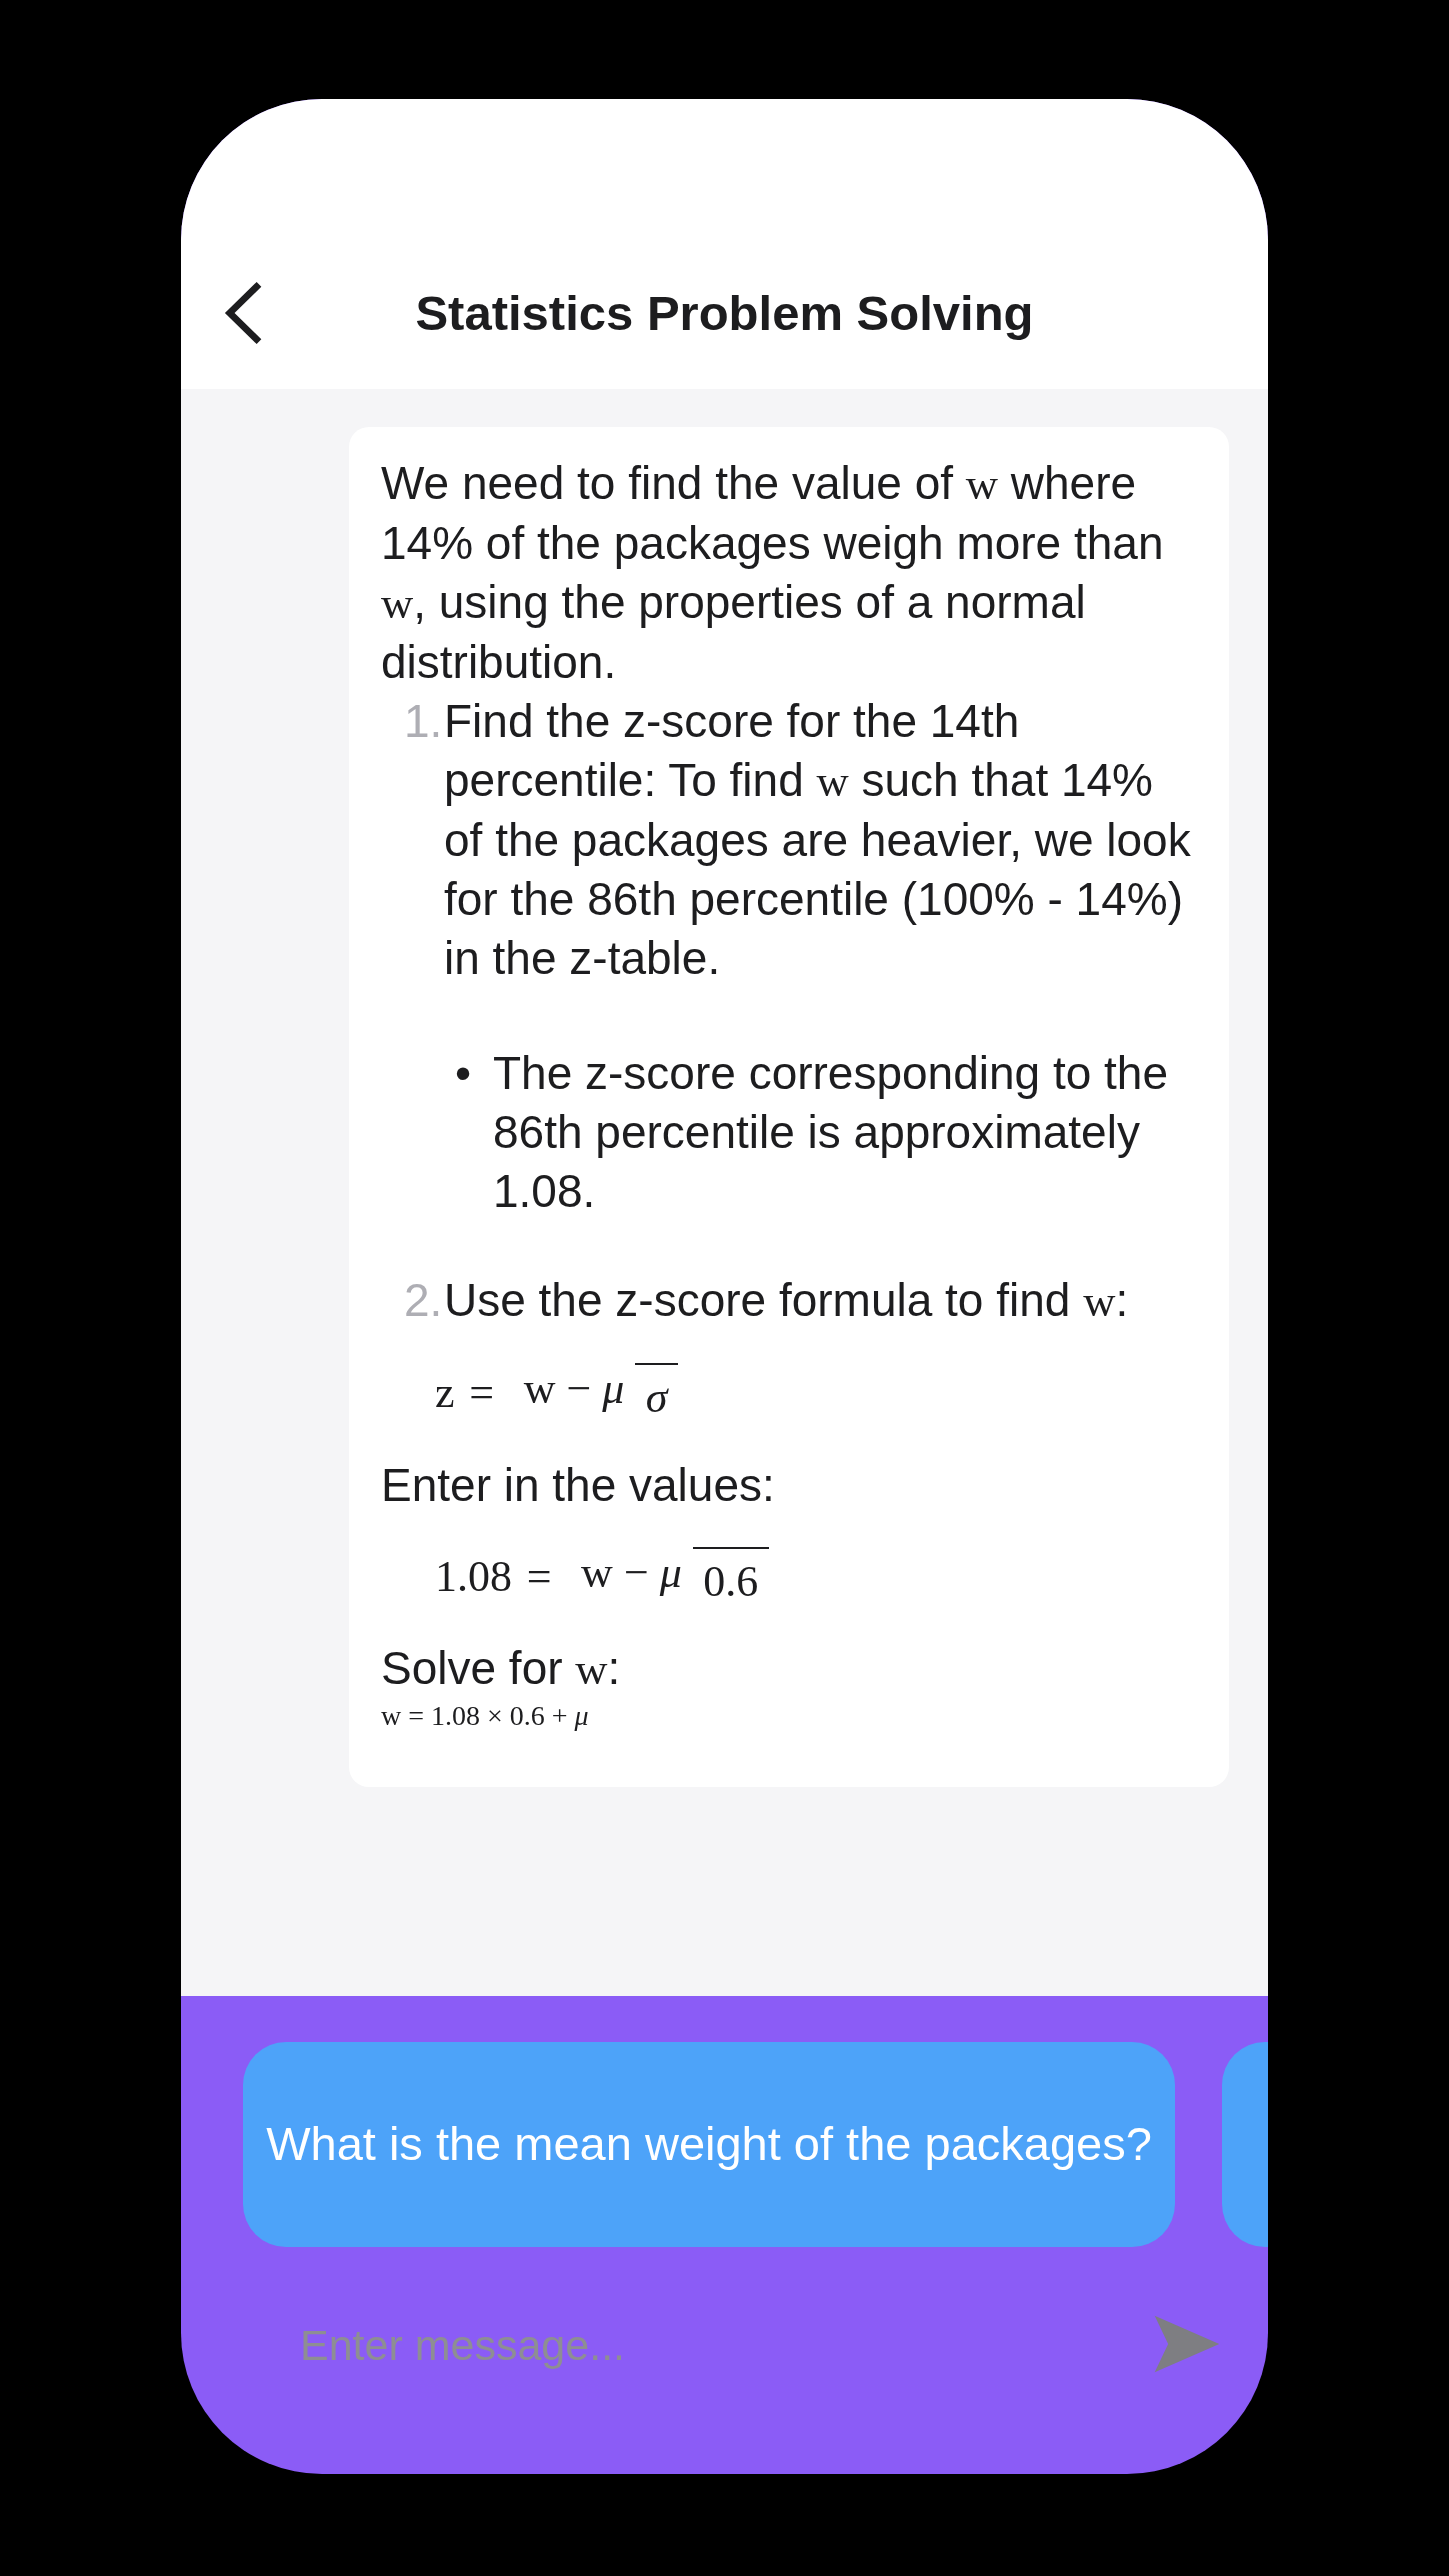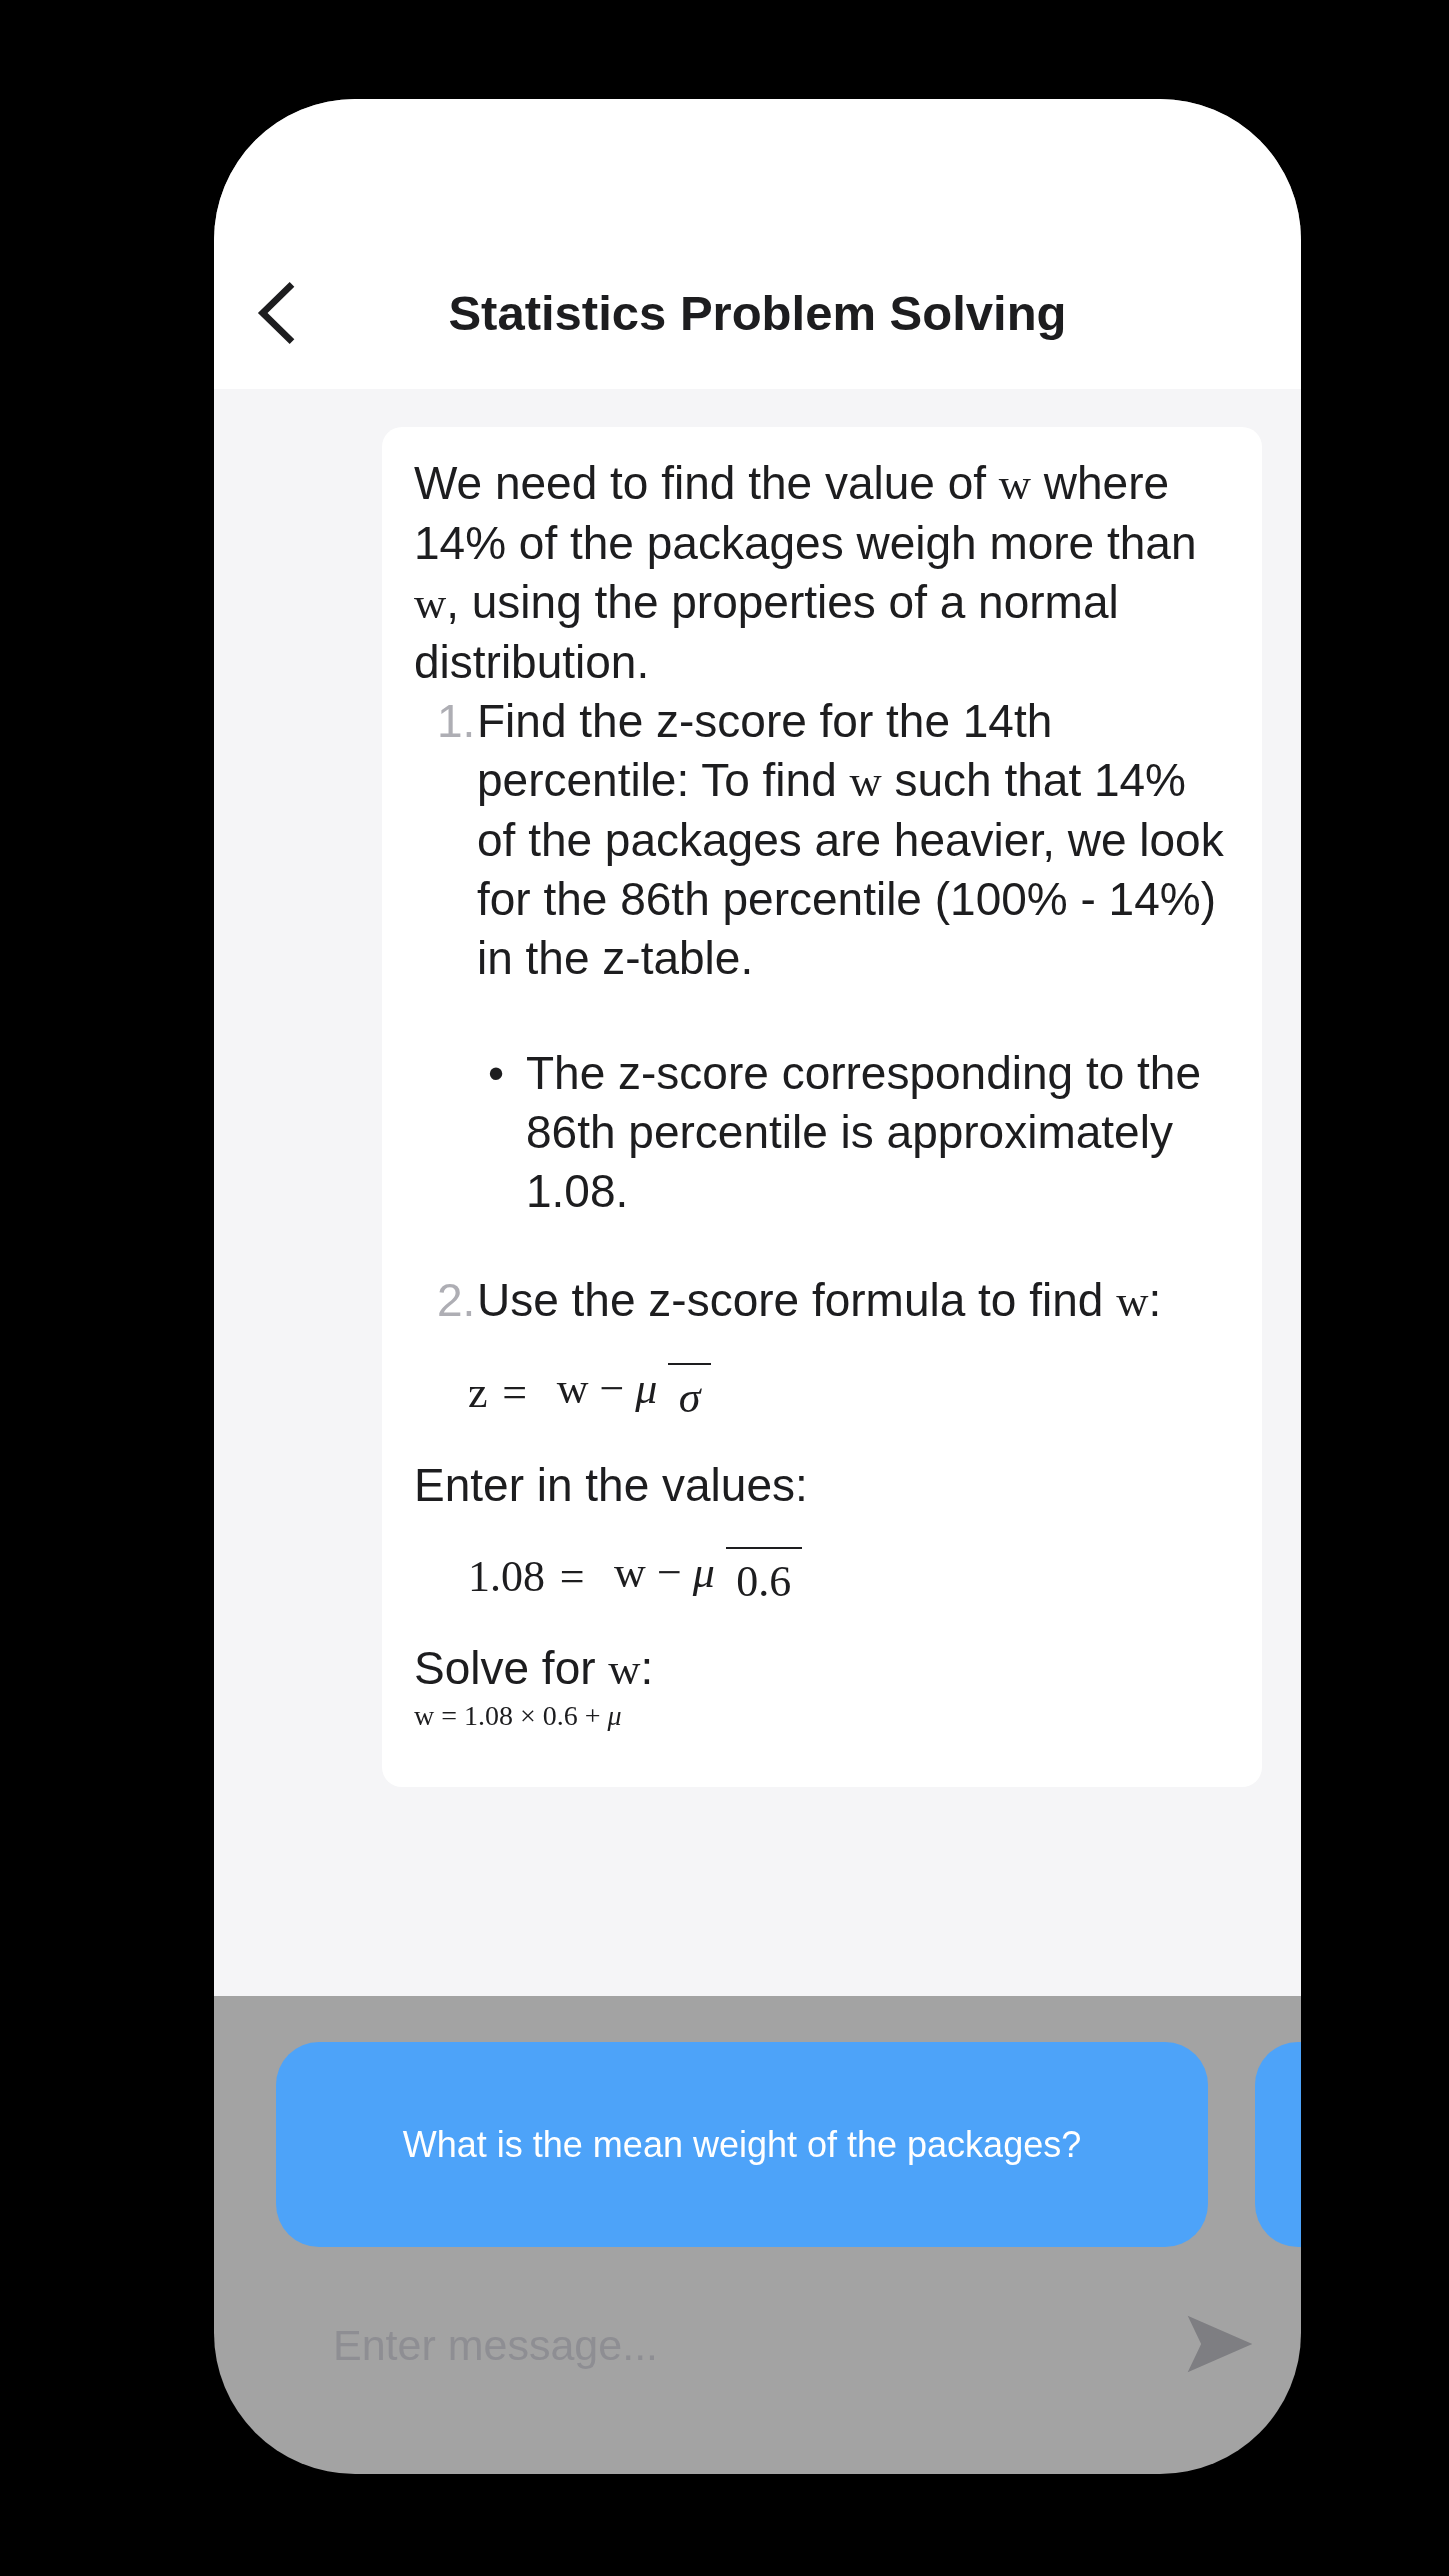--- a/index.html
+++ b/index.html
@@ -1,20 +1,20 @@
 <!DOCTYPE html>
 <html style="font-size:10.7px"><head>
 <meta charset="utf-8">
 <style>
   html,body{margin:0;padding:0;width:1449px;height:2576px;background:#000;}
   *{box-sizing:border-box;}
   body{font-family:"Liberation Sans",sans-serif;color:#1d1d1f;-webkit-font-smoothing:antialiased;}
 
   .phone{position:absolute;left:181px;top:99px;width:1087px;height:2375px;
-         background:#a3a3a3;border-radius:141px;overflow:hidden;margin-left:33px;}
+         background:#8b5cf6;border-radius:141px;overflow:hidden;}
 
   
   .navbar{position:absolute;left:0;top:0;width:100%;height:290px;background:#ffffff;z-index:3;}
   .back-btn{position:absolute;left:35px;top:182px;width:58px;height:64px;background:none;border:none;padding:0;cursor:pointer;}
   .page-title{position:absolute;left:0;top:188px;width:100%;text-align:center;
               font-size:49px;font-weight:700;line-height:1.1;letter-spacing:0;}
 
   
   .messages{position:absolute;left:0;top:290px;width:100%;height:1607px;background:#f5f5f7;overflow:hidden;z-index:1;}
   .card{position:absolute;left:168px;top:38px;width:880px;background:#ffffff;border-radius:20px;
@@ -39,21 +39,21 @@
   .frac .num{padding:0 10.7px 8px 10.7px;white-space:pre;}
   .frac .den{border-top:2.7px solid #1d1d1f;align-self:stretch;text-align:center;padding:8px 10.7px 0 10.7px;}
   .formula-line{display:block;margin:32px 0 0 54px;font-family:Liberation Serif, serif;
                 font-size:28px;line-height:1.2;white-space:pre;}
 
   
   .suggestion{position:absolute;top:1943px;height:205px;background:#4da3f9;border-radius:43px;
               display:flex;align-items:center;justify-content:center;z-index:2;border:none;cursor:pointer;}
   .suggestion-1{left:62px;width:932px;}
   .suggestion-2{left:1041px;width:335px;}
-  .suggestion .s-label{color:#ffffff;font-size:36px;line-height:1.2;font-family:"Liberation Sans",sans-serif;}
+  .suggestion .s-label{color:#ffffff;font-size:47px;line-height:1.2;font-family:"Liberation Sans",sans-serif;}
 
   .message-input{position:absolute;left:119px;top:2209px;width:771px;height:74px;border:none;outline:none;
                  background:transparent;font-family:Liberation Sans, sans-serif;font-size:43px;color:#1d1d1f;padding:0;z-index:2;}
   .message-input::placeholder{color:#8e8e93;opacity:1;}
   .send-btn{position:absolute;left:971px;top:2214px;width:70px;height:62px;background:none;border:none;padding:0;cursor:pointer;z-index:2;}
 </style>
 </head>
 <body>
 
 <div class="phone">

